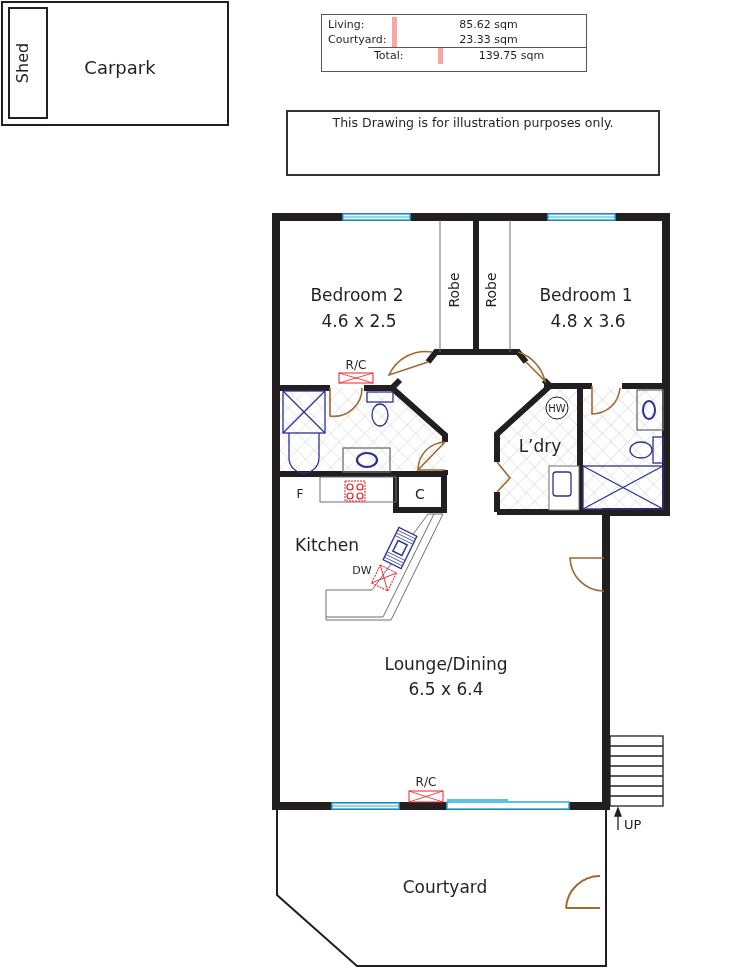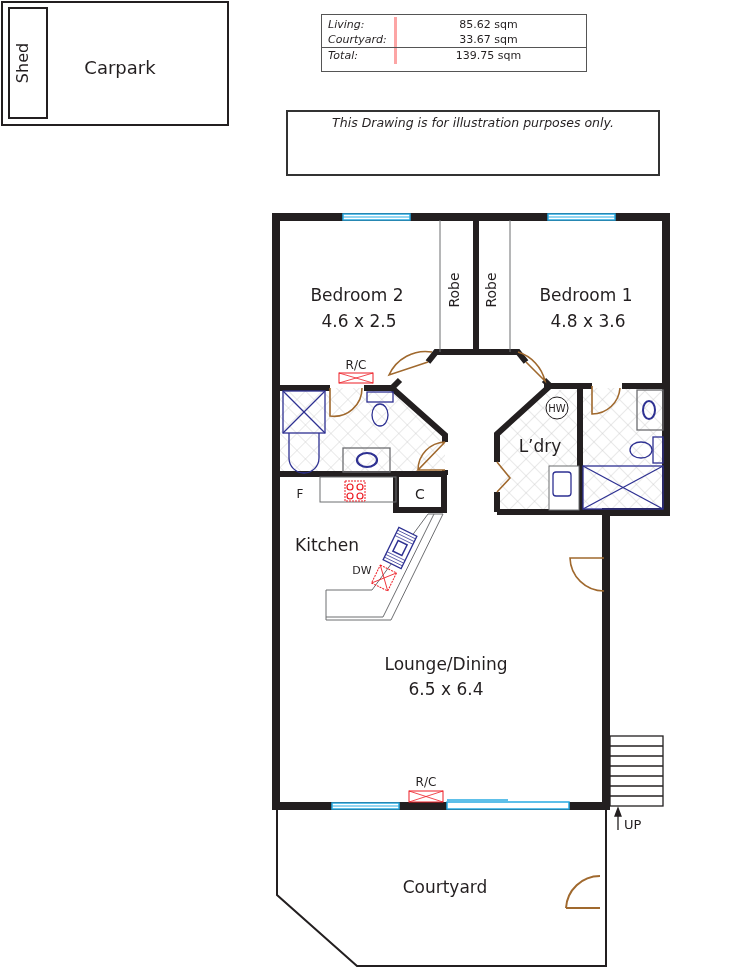--- a/index.html
+++ b/index.html
@@ -3,41 +3,41 @@
   <meta charset="utf-8">
   <style>
     html, body { margin:0; padding:0; background:#ffffff; }
     body { width:750px; height:969px; position:relative; overflow:hidden;
            font-family:"DejaVu Sans", sans-serif; color:#231f20; }
     #plan { position:absolute; left:0; top:0; }
     .lbl { font-family:"DejaVu Sans", sans-serif; fill:#231f20; }
     .area-table { position:absolute; left:321px; top:14px; width:266px; height:58px;
                   border:1px solid #555; box-sizing:border-box; font-size:11px; }
     .area-table .row { display:flex; }
-    .area-table .c1 { width:75px; padding-left:6px; border-right:3px solid #fca5a5; box-sizing:border-box;font-style:italic; }
+    .area-table .c1 { width:75px; padding-left:6px; border-right:5px solid #fca5a5; box-sizing:border-box; }
     .area-table .c2 { flex:1; text-align:center; padding-right:6px; }
-    .area-table .sum { border-top:1px solid #555; }
+    .area-table .sum { border-top:1px solid #555;margin-left:46px; }
     .area-table .rows { line-height:15px; padding-top:2px; }
     .disclaimer { position:absolute; left:286px; top:110px; width:374px; height:66px;
                   border:2px solid #333; box-sizing:border-box; text-align:center;
                   font-size:12.5px; line-height:17.5px; padding-top:2px; }
-    .disclaimer div { white-space:nowrap;font-style:italic; }
+    .disclaimer div { white-space:nowrap; }
   </style>
 </head>
 <body>
 
 <div class="area-table">
   <div class="rows">
     <div class="row">
       <div class="c1">Living:</div>
       <div class="c2">85.62 sqm</div>
     </div>
     <div class="row">
       <div class="c1">Courtyard:</div>
-      <div class="c2">33.67 sqm</div>
+      <div class="c2">23.33 sqm</div>
     </div>
   </div>
   <div class="row sum" style="line-height:16px;">
     <div class="c1">Total:</div>
     <div class="c2">139.75 sqm</div>
   </div>
 </div>
 
 <div class="disclaimer">
   <div>This Drawing is for illustration purposes only.</div>

